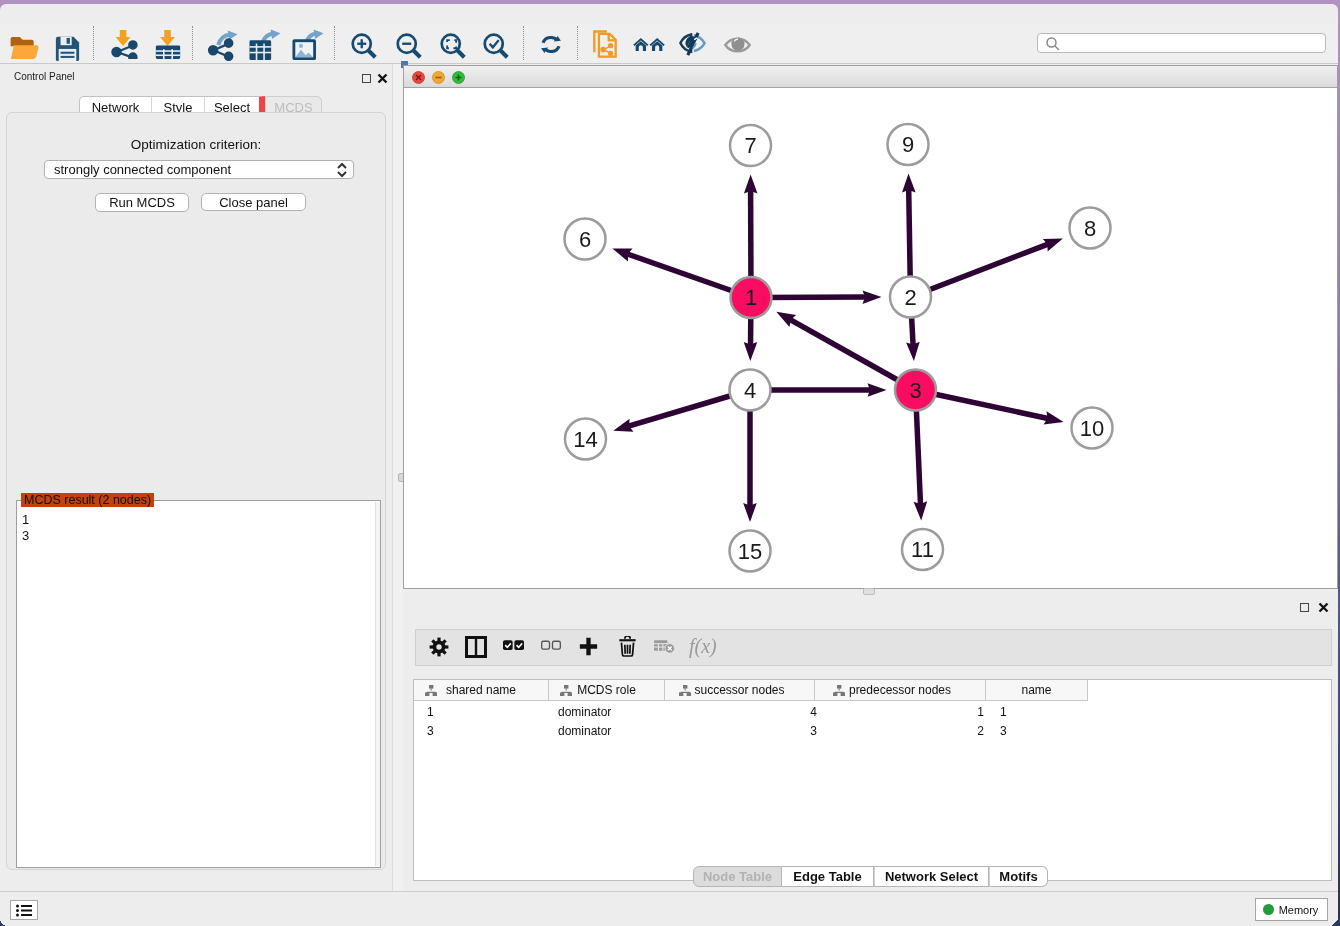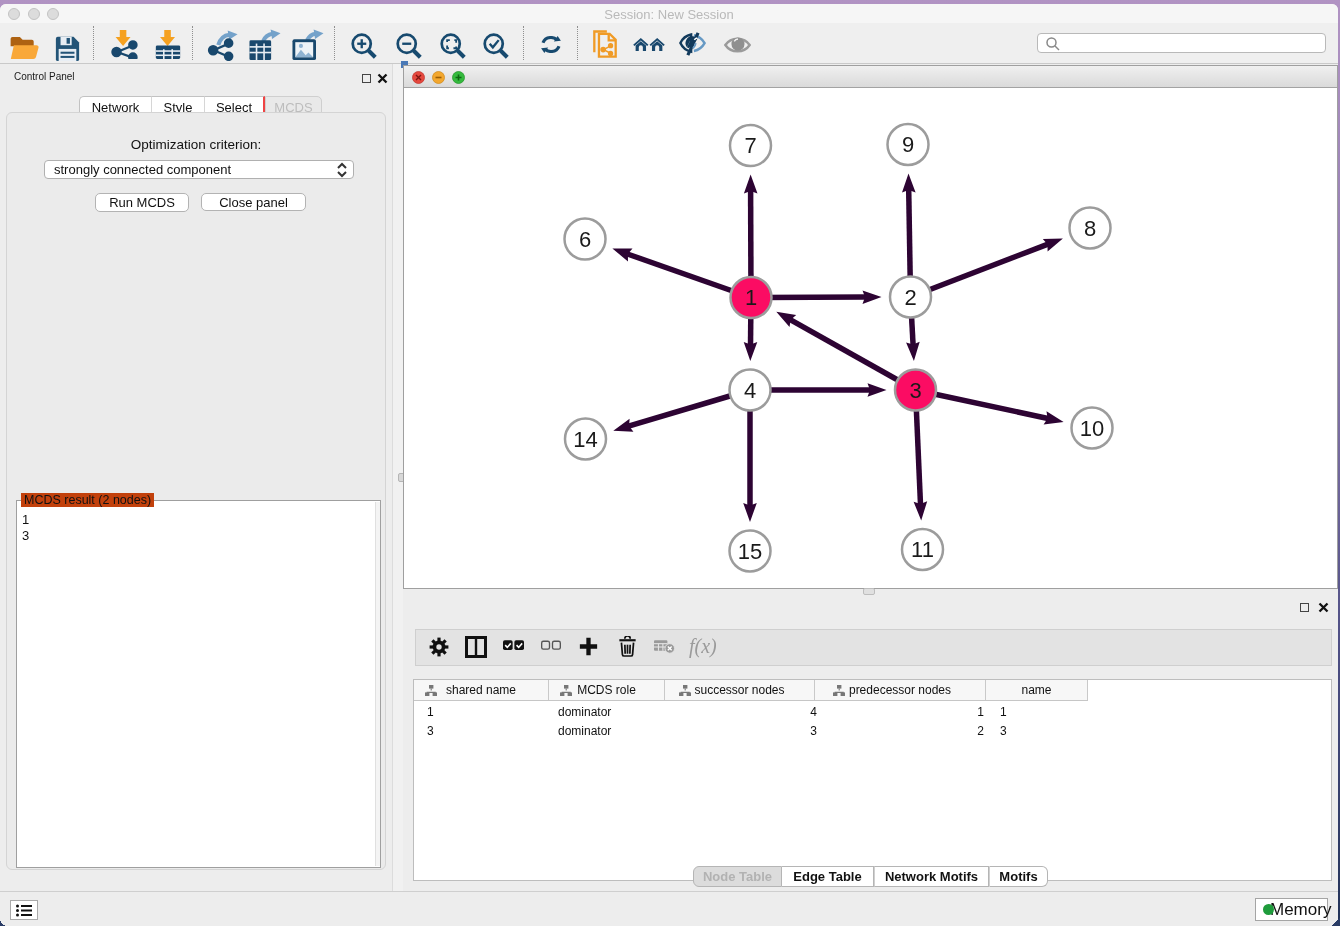--- a/index.html
+++ b/index.html
@@ -28,26 +28,20 @@
 .table{position:absolute;left:413px;top:675px;width:919px;height:202px;background:#fff;border:1px solid #bdbdbd;}
 .thead{position:absolute;left:0;top:0;height:21px;background:#f7f7f7;border-bottom:1px solid #c6c6c6;font-size:12px;color:#111;}
 .th{position:absolute;top:0;height:20px;border-right:1px solid #c9c9c9;text-align:center;line-height:20px;}
 .td{position:absolute;font-size:12px;color:#111;}
 .btab{position:absolute;top:862px;height:21px;background:#fff;border:1px solid #b5b5b5;font-size:13px;font-weight:700;color:#111;text-align:center;line-height:19px;}
 .statusbar{position:absolute;left:0;top:887px;width:1338px;height:35px;background:#ededed;border-top:1px solid #cfcfcf;}
 </style></head>
 <body>
 <div class="win">
 
-<div class="titlebar">
-  <div class="t">Session: New Session</div>
-  <div class="tl" style="left:8px;"></div>
-  <div class="tl" style="left:28px;"></div>
-  <div class="tl" style="left:47px;"></div>
-</div>
 
 <div class="toolbar">
 <svg class="abs" style="left:8px;top:13px" width="32" height="24" viewBox="0 0 33 26">
         <path d="M2,24 V3 a2,2 0 0 1 2,-2 h8 l3,3 h10 a2,2 0 0 1 2,2 v5 H2" fill="#ae6212"></path>
         <path d="M5.5,10 h24.5 a2.2,2.2 0 0 1 2.2,2.8 L29.5,22.8 a3,3 0 0 1 -2.9,2.2 H2.2 Z" fill="#f9a839"></path>
       </svg>
 <svg class="abs" style="left:54px;top:12px" width="27" height="26" viewBox="0 0 29 28">
         <path d="M2,4 a2,2 0 0 1 2,-2 h17 l6,6 v18 a2,2 0 0 1 -2,2 H4 a2,2 0 0 1 -2,-2 Z" fill="#235477"></path>
         <path d="M7,2 h12 v9 h-12 z" fill="#e8eef4"></path>
         <rect x="13.5" y="3.2" width="3.6" height="6.2" fill="#235477"></rect>
@@ -198,21 +192,21 @@
 </div>
 
 <div class="cp-head">Control Panel</div>
 <div class="icon-float" style="left:362px;top:70px;"></div>
 <svg class="abs" style="left:377px;top:69px" width="11" height="11" viewBox="0 0 11 11">
       <path d="M1.5,1.5 L9.5,9.5 M9.5,1.5 L1.5,9.5" stroke="#111" stroke-width="2.3"></path>
     </svg>
 <div class="tabs" style="left:79px;">
   <div class="tab" style="left:0;width:72px;border-left:1px solid #c2c2c2;border-radius:5px 0 0 5px;">Network</div>
   <div class="tab" style="left:72px;width:53px;border-left:1px solid #d6d6d6;">Style</div>
-  <div class="tab" style="left:125px;width:61px;border-left:1px solid #d6d6d6;border-right:2px solid #ef4444;">Select</div>
+  <div class="tab" style="left:125px;width:61px;border-left:1px solid #d6d6d6;border-right:6px solid #ef4444;">Select</div>
   <div class="tab" style="left:186px;width:57px;background:#e9e9e9;border:1px solid #cfcfcf;border-radius:0 5px 5px 0;color:#bdbdbd;">MCDS</div>
 </div>
 <div class="cp-content"></div>
 <div class="abs" style="left:44px;top:156px;width:310px;height:19px;background:#fff;border:1px solid #b0b0b0;border-radius:4px;">
   <div class="abs" style="left:9px;top:1px;font-size:13px;color:#111;">strongly connected component</div>
   <svg class="abs" style="left:289px;top:1px;" width="16" height="16" viewBox="0 0 16 16">
         <g fill="none" stroke="#333" stroke-width="2">
           <path d="M4,6 L8,2 L12,6"></path>
           <path d="M4,10 L8,14 L12,10"></path>
         </g>
@@ -420,36 +414,36 @@
 <div class="td" style="left:144px;top:44px;">dominator</div>
 <div class="td" style="left:330px;top:25px;width:73px;text-align:right;">4</div>
 <div class="td" style="left:330px;top:44px;width:73px;text-align:right;">3</div>
 <div class="td" style="left:500px;top:25px;width:70px;text-align:right;">1</div>
 <div class="td" style="left:500px;top:44px;width:70px;text-align:right;">2</div>
 <div class="td" style="left:586px;top:25px;">1</div>
 <div class="td" style="left:586px;top:44px;">3</div>
 </div>
 <div class="btab" style="left:693px;width:89px;border-radius:6px 0 0 6px;background:#dcdcdc;color:#b2b2b2;">Node Table</div>
 <div class="btab" style="left:782px;width:92px;border-left:none;">Edge Table</div>
-<div class="btab" style="left:874px;width:115px;border-left:1px solid #d0d0d0;">Network Motifs</div>
+<div class="btab" style="left:874px;width:115px;border-left:1px solid #d0d0d0;">Network Select</div>
 <div class="btab" style="left:989px;width:59px;border-left:1px solid #d0d0d0;border-radius:0 6px 6px 0;">Motifs</div>
 
 <div class="statusbar">
   <div class="btn" style="left:10px;top:8px;width:28px;height:20px;border-radius:0;border-color:#aaa;"></div>
   <svg class="abs" style="left:16px;top:12px;" width="17" height="13" viewBox="0 0 17 13">
         <g stroke="#111" stroke-width="2">
           <line x1="5" y1="2" x2="16" y2="2"></line>
           <line x1="5" y1="6.5" x2="16" y2="6.5"></line>
           <line x1="5" y1="11" x2="16" y2="11"></line>
         </g>
         <g fill="#111">
           <circle cx="1.5" cy="2" r="1.5"></circle>
           <circle cx="1.5" cy="6.5" r="1.5"></circle>
           <circle cx="1.5" cy="11" r="1.5"></circle>
         </g>
       </svg>
-  <div class="btn" style="left:1255px;top:6px;width:73px;height:23px;border-radius:0;border-color:#a5a5a5;font-size:17px;line-height:22px;padding-left:14px;">Memory</div>
+  <div class="btn" style="left:1255px;top:6px;width:73px;height:23px;border-radius:0;border-color:#a5a5a5;font-size:11px;line-height:22px;padding-left:14px;">Memory</div>
   <div class="abs" style="left:1263px;top:12px;width:11px;height:11px;border-radius:50%;background:#1f9c3c;"></div>
 </div>
 </div>
 
 <div class="abs" style="left:0;top:921px;width:5px;height:5px;background:radial-gradient(circle at 100% 0%, transparent 4px,#2a3c66 4px);"></div>
 <div class="abs" style="left:1331px;top:917px;width:9px;height:9px;background:linear-gradient(135deg,transparent 55%,#2a3c66 55%);"></div>
 
 </body></html>

